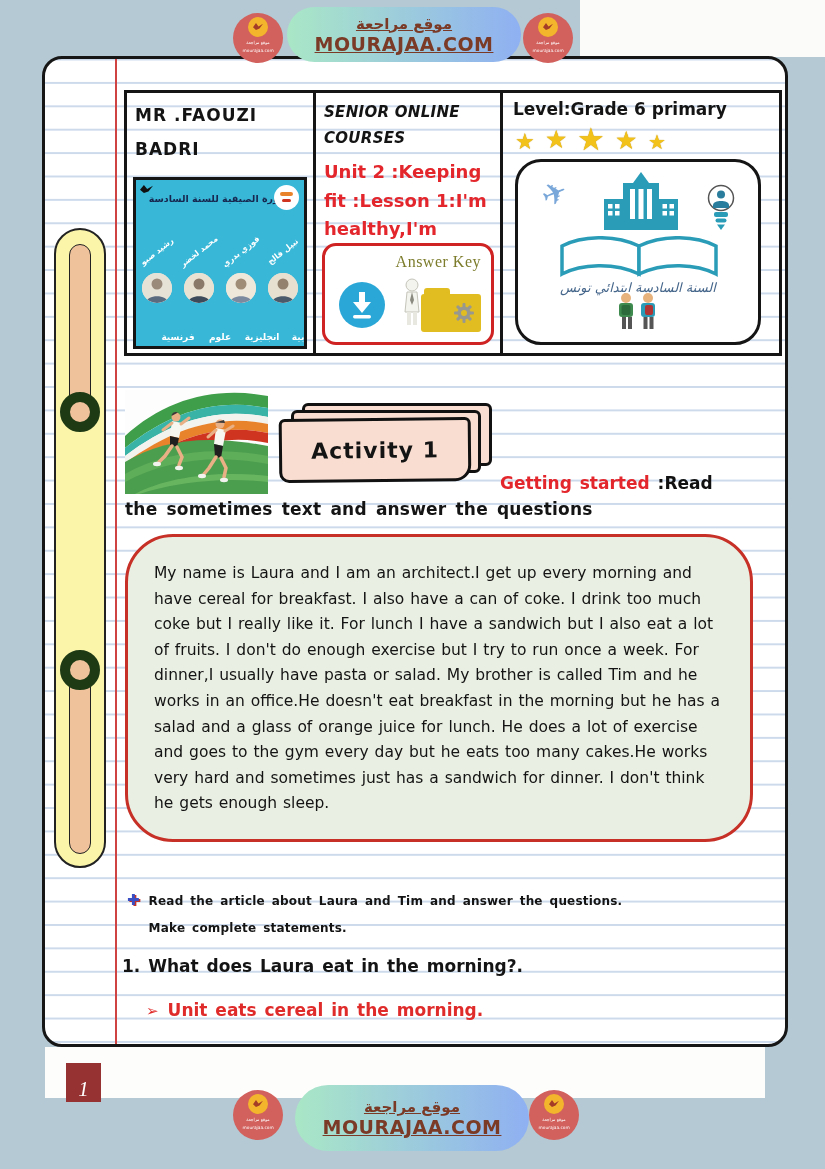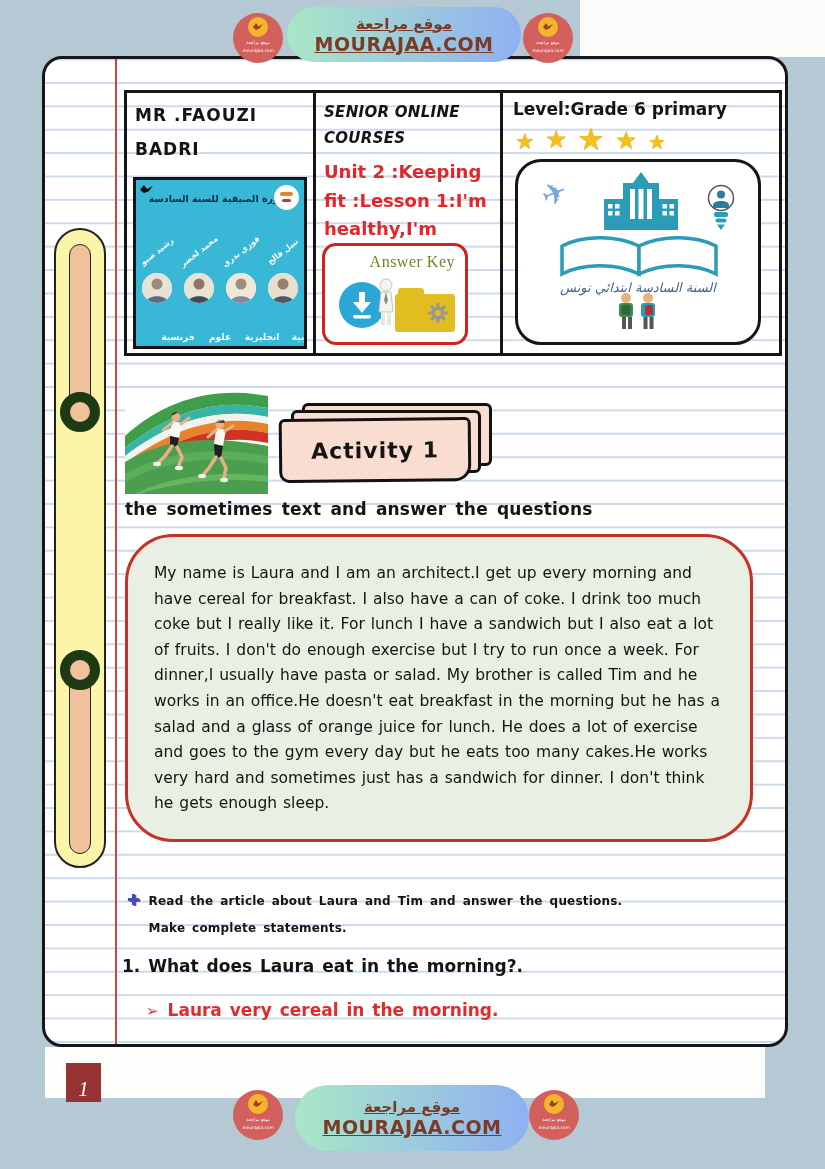--- a/index.html
+++ b/index.html
@@ -61,21 +61,21 @@
   .p-col{flex:1;position:relative;text-align:center;}
   .p-name{position:absolute;top:8px;left:50%;transform:translateX(-50%) rotate(-38deg);
           font-size:8px;color:#fff;font-weight:bold;white-space:nowrap;direction:rtl;}
   .p-photo{position:absolute;top:34px;left:50%;transform:translateX(-50%);width:30px;height:30px;
           border-radius:50%;overflow:hidden;background:#eae5da;}
   .p-subj{position:absolute;bottom:1px;width:100%;font-size:9px;color:#fff;font-weight:bold;direction:rtl;}
 
   .course{margin:6px 8px 0;width:155px;font-size:15px;font-weight:bold;font-style:italic;
           line-height:26px;letter-spacing:.3px;}
   .unit{margin:7px 8px 0;width:168px;font-size:18px;font-weight:bold;color:#e3262c;line-height:28.5px;}
-  .akbox{position:absolute;left:6px;top:150px;width:146px;height:102px;box-sizing:border-box;
+  .akbox{position:absolute;left:6px;top:150px;width:172px;height:102px;box-sizing:border-box;
          background:#fff;border:3px solid #cf2222;border-radius:14px;}
   .aklabel{position:absolute;right:10px;top:7px;font-family:"Liberation Serif",serif;
          font-size:16px;color:#7c7c2c;letter-spacing:.5px;}
   .dlbtn{position:absolute;left:14px;top:36px;width:46px;height:46px;border-radius:50%;background:#2ba7d7;}
   .folder{position:absolute;right:10px;bottom:10px;width:60px;height:38px;background:#e2bd22;border-radius:3px;}
   .folder::before{content:"";position:absolute;top:-6px;left:3px;width:26px;height:8px;
          background:#e2bd22;border-radius:3px 3px 0 0;}
   .folder svg{position:absolute;right:6px;top:8px;}
   .akman{position:absolute;right:66px;bottom:10px;}
 
@@ -356,33 +356,36 @@
         <ellipse cx="77" cy="86" rx="4" ry="2.2" fill="#f2f2ef"></ellipse>
           <ellipse cx="99" cy="90" rx="4" ry="2.2" fill="#f2f2ef"></ellipse>
       </g>
     </svg>
   </div>
 
   <div class="abs card card-b3"></div>
   <div class="abs card card-b2"></div>
   <div class="abs card card-f">Activity 1</div>
 
+  <div class="abs lead1">
+    <span class="lead-red">Getting started</span><span class="lead-black"> :Read</span>
+  </div>
   <div class="abs lead2">the sometimes text and answer the questions</div>
 
   <div class="abs readbox">
     <div class="readtext">My name is Laura and I am an architect.I get up every morning and have cereal for breakfast. I also have a can of coke. I drink too much coke but I really like it. For lunch I have a sandwich but I also eat a lot of fruits. I don't do enough exercise but I try to run once a week. For dinner,I usually have pasta or salad. My brother is called Tim and he works in an office.He doesn't eat breakfast in the morning but he has a salad and a glass of orange juice for lunch. He does a lot of exercise and goes to the gym every day but he eats too many cakes.He works very hard and sometimes just has a sandwich for dinner. I don't think he gets enough sleep.</div>
   </div>
 
   <div class="abs instr">
     <span class="bullet-plus">✚</span>
     <span class="instr-text">Read the article about Laura and Tim and answer the questions. Make complete statements.</span>
   </div>
   <div class="abs question">1. What does Laura eat in the morning?.</div>
   <div class="abs answer">
-    <span class="arr">➢</span><span>Laura very cereal in the morning.</span>
+    <span class="arr">➢</span><span>Unit eats cereal in the morning.</span>
   </div>
 
   <div class="abs pgnum">1</div>
 
   <div class="abs pill pill-bottom">
     <span class="ar">موقع مراجعة</span>
     <span class="dom">MOURAJAA.COM</span>
   </div>
   <div class="abs badge" style="left:233px;top:1090px;">
     <span class="yc">

